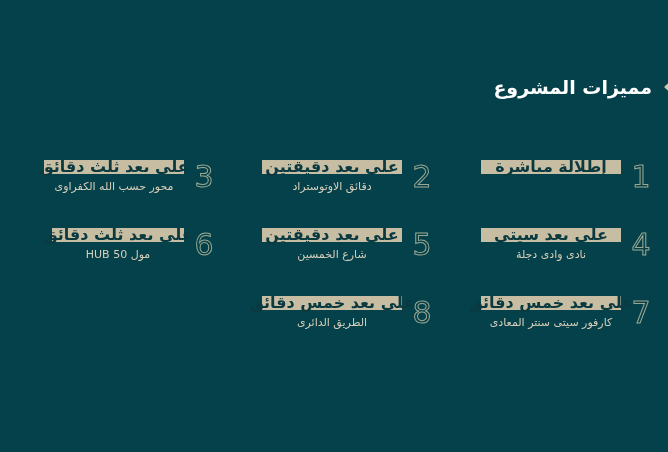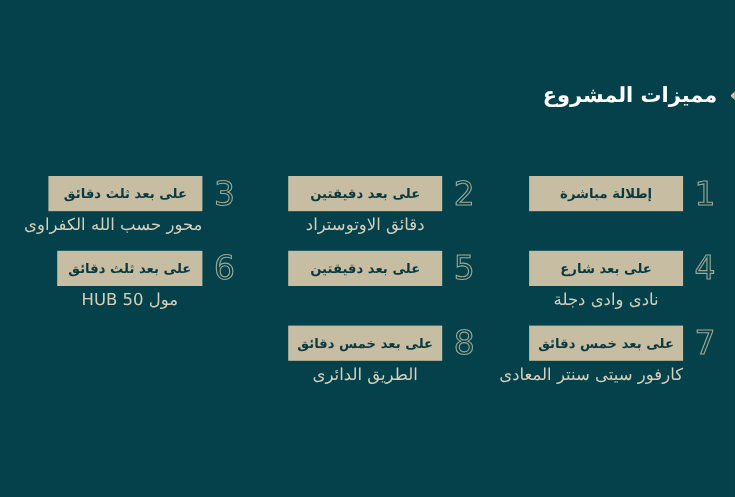--- a/index.html
+++ b/index.html
@@ -89,36 +89,36 @@
   .feature-body {
     display: flex;
     flex-direction: column;
     align-items: stretch;
     flex: 0 0 auto;
   }
 
   .badge {
     background: #c7bda3;
     color: #0a3a40;
-    font-size: 12px;
+    font-size: 16px;
     line-height: 16px;
-    height: 32px;
+    height: 14px;
     font-weight: 700;
     text-align: center;
     padding: 0 6px;
     box-sizing: border-box;
     white-space: nowrap;
     display: flex;
     align-items: center;
     justify-content: center;
   }
 
   .sub {
     margin-top: 5px;
-    font-size: 15px;
+    font-size: 11px;
     line-height: 15px;
     color: #d7cfba;
     text-align: center;
     white-space: nowrap;
     font-weight: 400;
   }
 
   
   .col-1 { right: 16px; }
   .col-2 { right: 235px; }
@@ -166,29 +166,30 @@
       <span class="feature-num">3</span>
       <span class="feature-body">
         <span class="badge w-140">على بعد ثلث دقائق</span>
         <span class="sub">محور حسب الله الكفراوى</span>
       </span>
     </div>
 
     <div class="feature col-1 row-2">
       <span class="feature-num">4</span>
       <span class="feature-body">
-        <span class="badge w-140">على بعد شارع</span>
+        <span class="badge w-140">على بعد سيتى</span>
         <span class="sub">نادى وادى دجلة</span>
       </span>
     </div>
 
     <div class="feature col-2 row-2">
       <span class="feature-num">5</span>
       <span class="feature-body">
         <span class="badge w-140">على بعد دقيقتين</span>
+        <span class="sub">شارع الخمسين</span>
       </span>
     </div>
 
     <div class="feature col-3 row-2">
       <span class="feature-num">6</span>
       <span class="feature-body">
         <span class="badge w-132">على بعد ثلث دقائق</span>
         <span class="sub">مول HUB 50</span>
       </span>
     </div>

